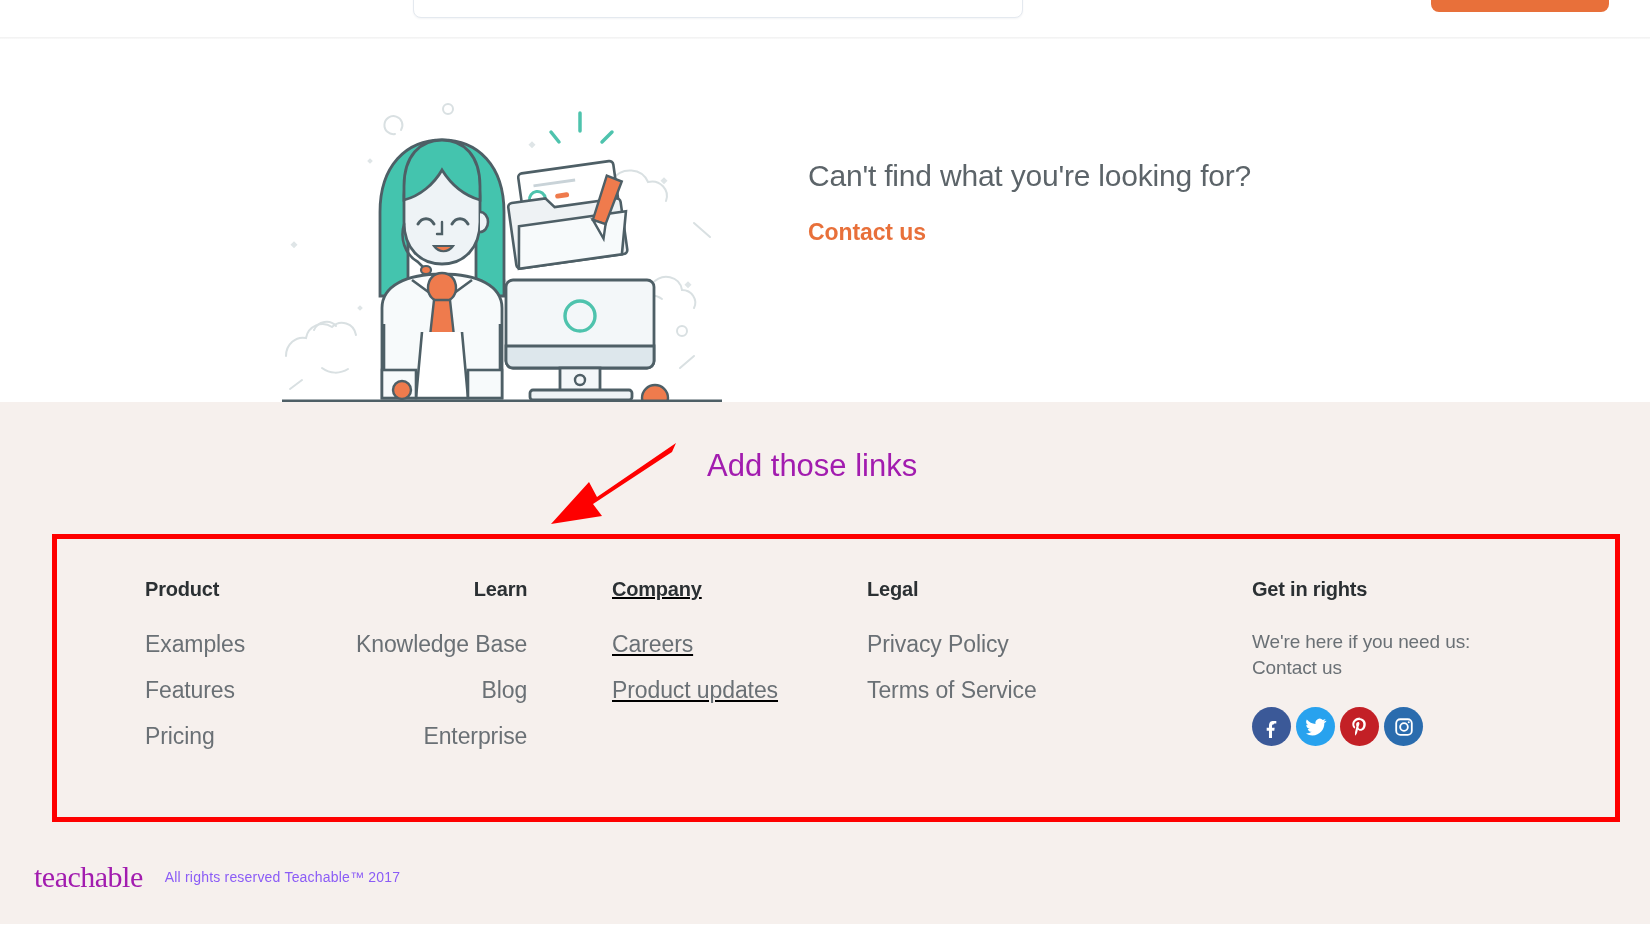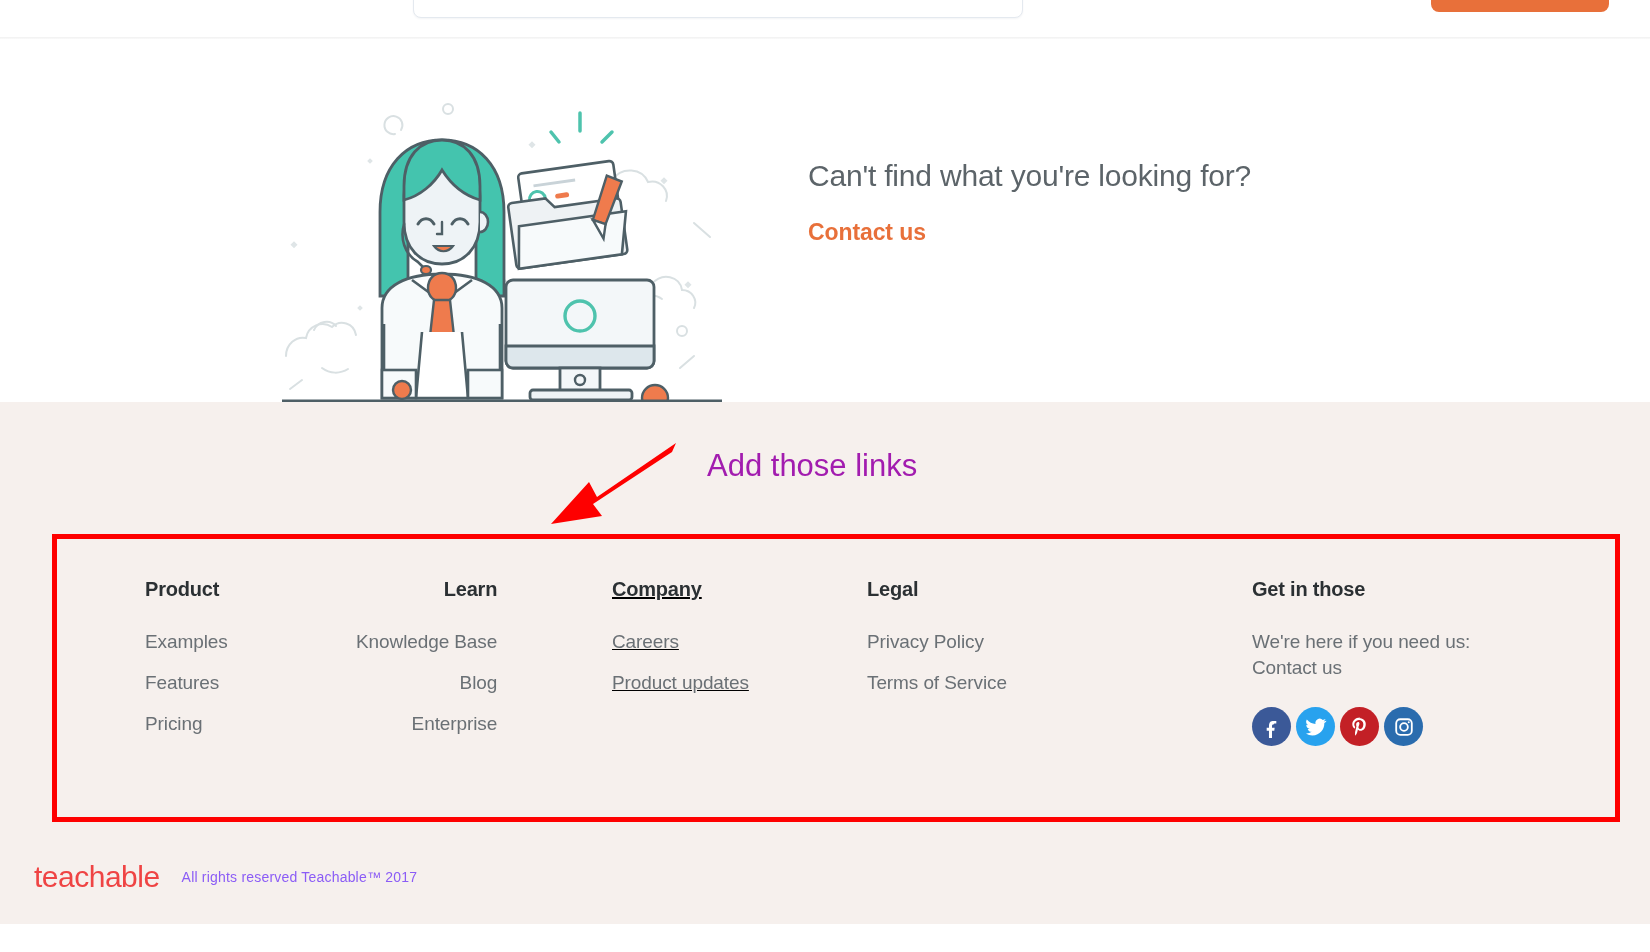--- a/index.html
+++ b/index.html
@@ -150,21 +150,21 @@
   .col-title {
     font-size: 20px;
     font-weight: bold;
     color: #2b3033;
     letter-spacing: -0.2px;
     margin-bottom: 30px;
     white-space: nowrap;
   }
   .col-link {
     display: block;
-    font-size: 19px;
+    font-size: 23px;
     color: #6a7075;
     letter-spacing: -0.1px;
     margin-bottom: 19px;
     white-space: nowrap;
     text-decoration: none;
     cursor: pointer;
   }
   .touch-line {
     font-size: 19px;
     color: #6a7075;
@@ -203,23 +203,23 @@
     position: absolute;
     left: 0;
     top: 830px;
     width: 1650px;
     height: 94px;
     display: flex;
     align-items: center;
     padding-left: 34px;
   }
   .brand-logo {
-    font-family: Liberation Sans, sans-serif;
+    font-family: Liberation Serif, serif;
     font-size: 30px;
-    color: #ef4444;
+    color: #a21caf;
     letter-spacing: -0.5px;
   }
   .copyright {
     margin-left: 22px;
     font-size: 14px;
     color: #8b5cf6;
     letter-spacing: 0.2px;
   }
   .page-bottom-edge {
     position: absolute;
@@ -377,21 +377,21 @@
       <a class="col-link">Product updates</a>
     </div>
 
     <div class="col col-3">
       <div class="col-title">Legal</div>
       <a class="col-link">Privacy Policy</a>
       <a class="col-link">Terms of Service</a>
     </div>
 
     <div class="col col-4">
-      <div class="col-title">Get in those</div>
+      <div class="col-title">Get in rights</div>
       <div class="touch-line">We're here if you need us:</div>
       <a class="touch-contact">Contact us</a>
 
       <div class="social-row">
         <span class="social-icon" style="background:#3b5998">
           <svg width="22" height="22" viewBox="0 0 24 24" fill="#ffffff">
             <path d="M14.6 8.3h2.1V5.5c-.4-.05-1.6-.17-3-.17-3 0-5 1.8-5 5.2v2.4H6.2v3.2h2.5V24h3.3v-7.9h2.5l.4-3.2h-2.9v-2.1c0-.9.25-1.6 1.6-1.6z"></path>
           </svg>
         </span>
         <span class="social-icon" style="background:#28a2ee">

